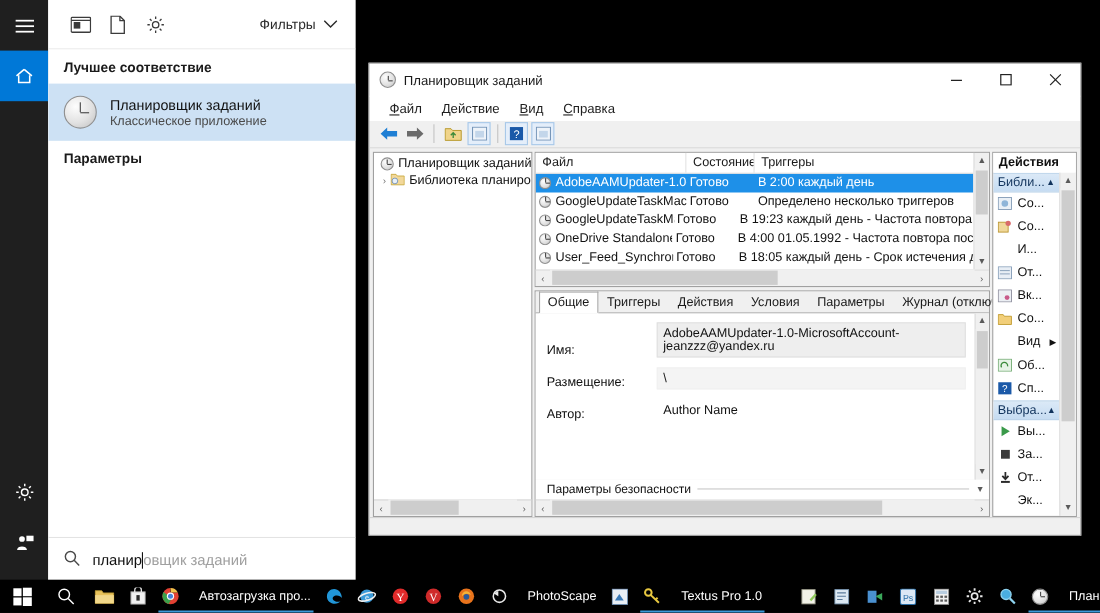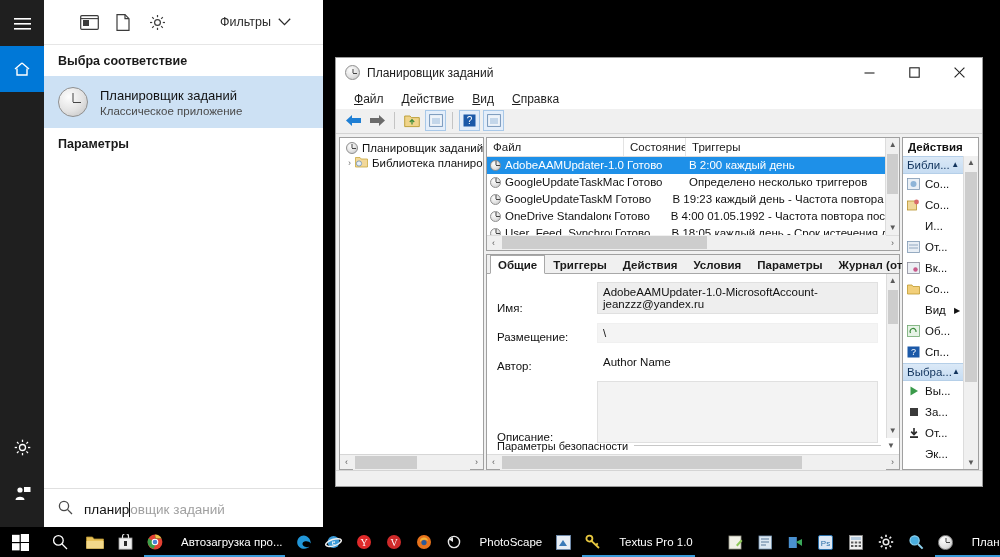--- a/index.html
+++ b/index.html
@@ -22,21 +22,21 @@
   }
   .rail-btn {
     width: 44px; height: 46px; display: flex; align-items: center; justify-content: center;
     color: #ffffff;
   }
   .rail-btn.active { background: #0078d7; }
   .rail-spacer { flex: 1 1 auto; }
 
   #start-main { flex: 1 1 auto; display: flex; flex-direction: column; background:#fff; }
   #search-header {
-    height: 45px; display: flex; align-items: center; padding: 0 28px;
+    height: 45px; display: flex; align-items: center; padding: 0 12px;
     border-bottom: 1px solid #e6e6e6; background: #fff;
   }
   .hdr-icon { width: 34px; height: 30px; display:flex; align-items:center; justify-content:center; color:#3b3b3b; }
   #filters-btn { margin-left: auto; display: flex; align-items: center; gap: 7px;
     font-size: 12.5px; color: #2b2b2b; padding-right: 4px; }
 
   #results { flex: 1 1 auto; position: relative; background: #fff; }
   .section-head {
     font-size: 12.5px; font-weight: bold; color: #1a1a1a;
     padding: 9px 14px 8px 14px;
@@ -126,21 +126,21 @@
     font-size:8px; color:#5a5a5a; }
   .vs-track { flex:1 1 auto; background:#f0f0f0; position:relative; }
   .vs-thumb { position:absolute; left:1px; right:1px; background:#cdcdcd; }
   #tl-hscroll { height: 15px; background:#f0f0f0; border-top:1px solid #dcdcdc; display:flex; align-items:center; }
 
   #detail-pane { flex: 1 1 auto; background: #f0f0f0; border: 1px solid #a0a0a0;
     margin-top: 3px; display: flex; flex-direction: column; min-height: 0; }
   #tabs { display: flex; height: 20px; background: #f0f0f0; padding-left: 3px; gap: 0px;
     border-bottom: 1px solid #a8a8a8; }
   .tab { font-size: 11.5px; color: #1a1a1a; padding: 3px 7px 2px 7px; white-space: nowrap;
-    border: 1px solid transparent; border-bottom: none; font-weight: bold; }
+    border: 1px solid transparent; border-bottom: none; }
   .tab.active { background: #fff; border: 1px solid #a8a8a8; border-bottom: 1px solid #fff;
     margin-bottom: -1px; }
   #form-area { flex: 1 1 auto; background: #fff; display: flex; min-height: 0; position:relative; }
   #form-inner { flex:1 1 auto; padding: 8px 0 0 10px; min-width:0; }
   .frow { display: flex; align-items: flex-end; margin-bottom: 9px; }
   .flabel { width: 100px; font-size: 11.5px; color: #111; padding-top: 3px; flex: none; }
   .fvalue { flex: 1 1 auto; font-size: 11.5px; color: #111; background: #eeeeee;
     border: 1px solid #e0e0e0; padding: 3px 5px; min-height: 20px; margin-right: 8px; }
   .fvalue.plain { background: #f4f4f4; border-color: #f0f0f0; }
   .fvalue.desc { height: 62px; background:#f3f3f3; }
@@ -272,21 +272,21 @@
           <span>Фильтры</span>
           <span>
             <svg width="13" height="8" viewBox="0 0 13 8">
                 <path d="M0.8 0.8 L6.5 6.6 L12.2 0.8" stroke="#2b2b2b" stroke-width="1.3" fill="none"></path>
               </svg>
           </span>
         </div>
       </div>
 
       <div id="results">
-        <div class="section-head">Выбра соответствие</div>
+        <div class="section-head">Лучшее соответствие</div>
 
         <div id="best-match">
           <div class="clockico big"></div>
           <div class="bm-texts">
             <div class="bm-title">Планировщик заданий</div>
             <div class="bm-sub">Классическое приложение</div>
           </div>
         </div>
 
         <div class="section-head">Параметры</div>
@@ -494,24 +494,20 @@
                 <div class="fvalue">AdobeAAMUpdater-1.0-MicrosoftAccount-jeanzzz@yandex.ru</div>
               </div>
               <div class="frow">
                 <div class="flabel">Размещение:</div>
                 <div class="fvalue plain">\</div>
               </div>
               <div class="frow">
                 <div class="flabel">Автор:</div>
                 <div class="fvalue plain" style="background:#fff;border-color:#fff">Author Name</div>
               </div>
-              <div class="frow">
-                <div class="flabel">Описание:</div>
-                <div class="fvalue desc"></div>
-              </div>
             </div>
             <div id="form-vscroll">
               <div class="vs-arrow">▲</div>
               <div class="vs-track">
                   <div class="vs-thumb" style="top:2px;height:34px"></div>
                 </div>
               <div class="vs-arrow">▼</div>
             </div>
           </div>
 

